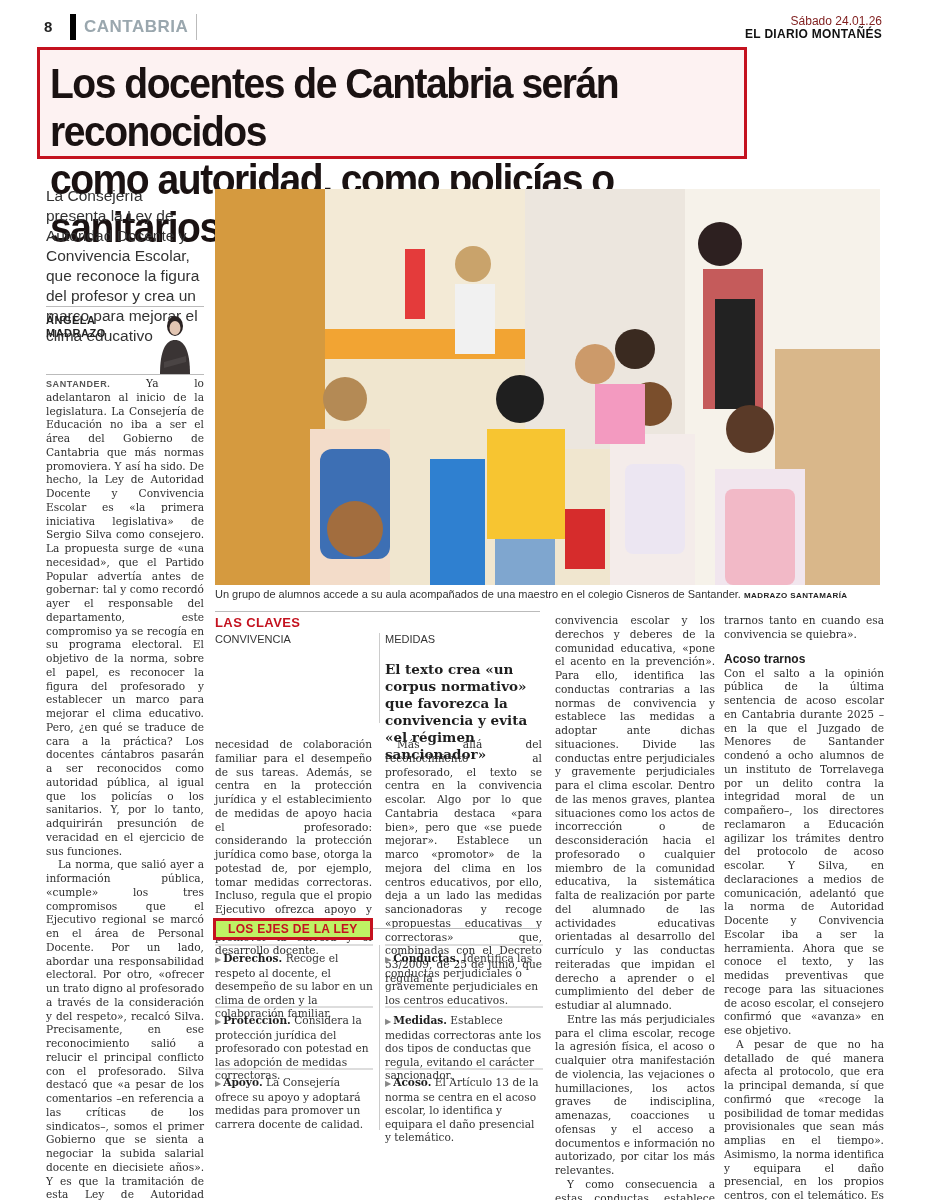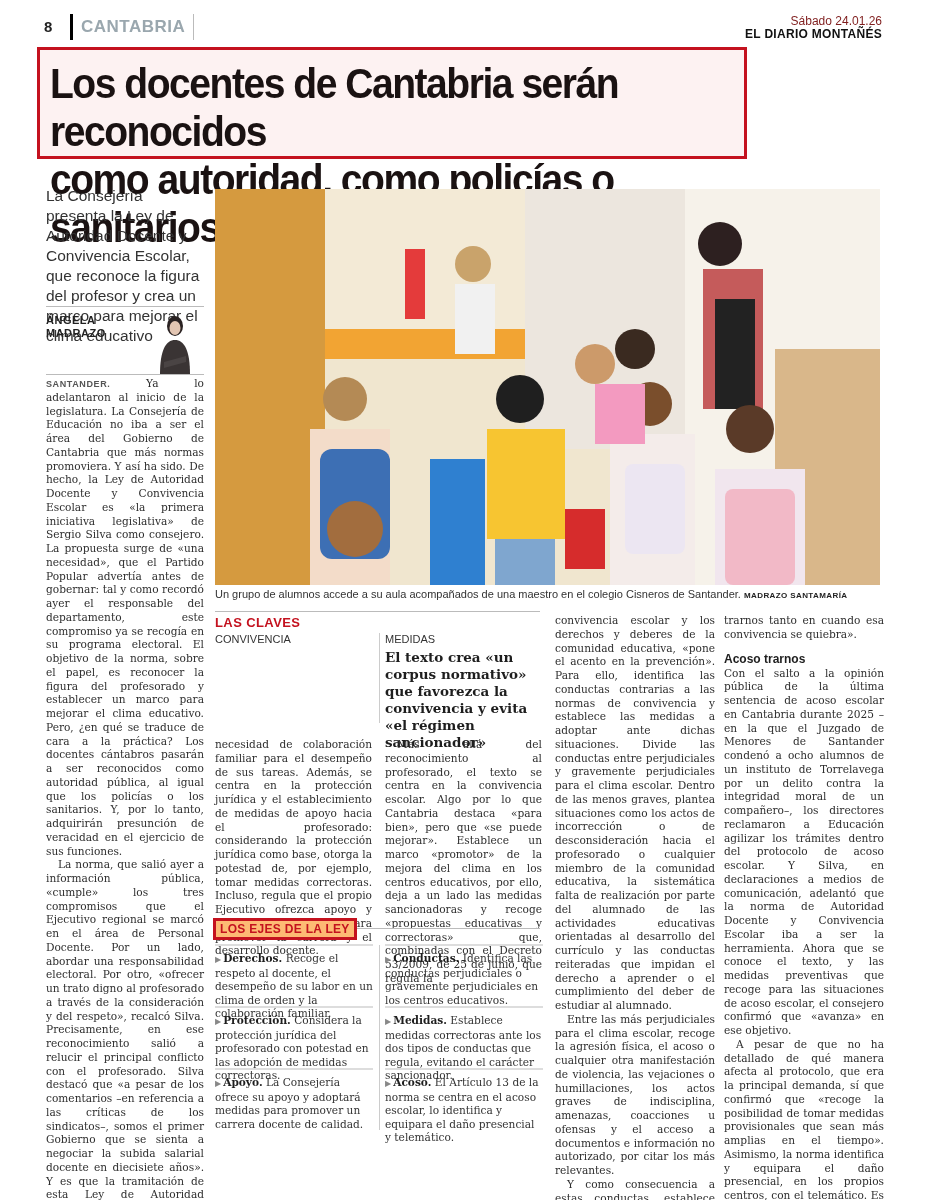--- a/index.html
+++ b/index.html
@@ -1,39 +1,39 @@
 <!DOCTYPE html>
 <html><head>
 <meta charset="utf-8">
 <style>
   *{box-sizing:border-box;margin:0;padding:0}
   html,body{width:926px;height:1200px;background:#fff;overflow:hidden}
   body{position:relative;font-family:"DejaVu Serif",serif;color:#2a2a2a}
   .pageno{position:absolute;left:44px;top:18px;font:bold 15px "Liberation Sans",sans-serif;color:#222}
-  .section{position:absolute;left:70px;top:14px;height:26px;padding:0 8px;border-left:3px solid #000000;border-right:1px solid #bbb;font:bold 17px "Liberation Sans",sans-serif;color:#9aa7ae;letter-spacing:0.5px;line-height:26px}
+  .section{position:absolute;left:70px;top:14px;height:26px;padding:0 8px;border-left:6px solid #000000;border-right:1px solid #bbb;font:bold 17px "Liberation Sans",sans-serif;color:#9aa7ae;letter-spacing:0.5px;line-height:26px}
   .date{position:absolute;right:44px;top:14px;font:12px "Liberation Sans",sans-serif;color:#7f1d1d;text-align:right}
   .paper{position:absolute;right:44px;top:27px;font:bold 12px "Liberation Sans",sans-serif;color:#111;text-align:right;letter-spacing:0.3px}
   .headbox{position:absolute;left:37px;top:47px;width:710px;height:112px;border:3px solid #c4121f;background:#fdf2f2;padding:10px 10px}
   .headline{font:bold 42px/48px "Liberation Sans",sans-serif;color:#1a1212;letter-spacing:-1.6px;transform:scaleX(0.93);transform-origin:left}
   .sub{position:absolute;left:46px;top:186px;width:160px;font:15.5px/20px "Liberation Sans",sans-serif;color:#333}
   .rule{position:absolute;height:1px;background:#bbb}
   .author{position:absolute;left:46px;top:314px;font:bold 11px/13px "Liberation Sans",sans-serif;color:#222;letter-spacing:0.5px}
   .avatar{position:absolute;left:156px;top:312px;width:36px;height:62px}
   .col{position:absolute;font-size:10.6px;line-height:13.75px;text-align:justify;hyphens:manual;color:#2e2e2e}
   .col p{text-indent:0}
   .col p.ind{text-indent:12px}
   .lead{font:bold 9px "Liberation Sans",sans-serif;letter-spacing:0.6px;color:#555}
   .photo{position:absolute;left:215px;top:189px;width:665px;height:396px;overflow:hidden;background:#e8d9b5}
   .caption{position:absolute;left:215px;top:588px;width:670px;font:11px "Liberation Sans",sans-serif;color:#333}
   .credit{font:bold 8px "Liberation Sans",sans-serif;letter-spacing:0.4px;color:#222}
   .claves-title{position:absolute;left:215px;top:615px;font:bold 13px "Liberation Sans",sans-serif;color:#c4121f;letter-spacing:0.4px}
-  .kicker{font:11px "Liberation Sans",sans-serif;color:#333;margin-bottom:4px}
+  .kicker{font:11px "Liberation Sans",sans-serif;color:#333;margin-bottom:16px}
   .clave-text{font:bold 13.5px/17px "DejaVu Serif",serif;color:#1e1e1e}
   .vrule{position:absolute;width:1px;background:#ccc}
-  .ejes-tag{position:absolute;left:213px;top:918px;border:3px solid #c4121f;padding:1px 4px;font:bold 12px "Liberation Sans",sans-serif;color:#c4121f;letter-spacing:0.3px;background:#fdba74}
+  .ejes-tag{position:absolute;left:213px;top:918px;border:3px solid #c4121f;padding:1px 12px;font:bold 12px "Liberation Sans",sans-serif;color:#c4121f;letter-spacing:0.3px;background:#bef264}
   .eje{position:absolute;font-size:10.6px;line-height:13.5px;color:#333;border-top:2px solid #ddd;padding-top:6px}
   .eje b{color:#1e1e1e}
   .tri{color:#888;font-size:8px;margin-right:2px}
   .subhead{font:bold 12px "Liberation Sans",sans-serif;color:#1e1e1e;margin:10px 0 1px}
 </style>
 </head>
 <body>
 
 <div class="pageno">8</div>
 <div class="section">CANTABRIA</div>

